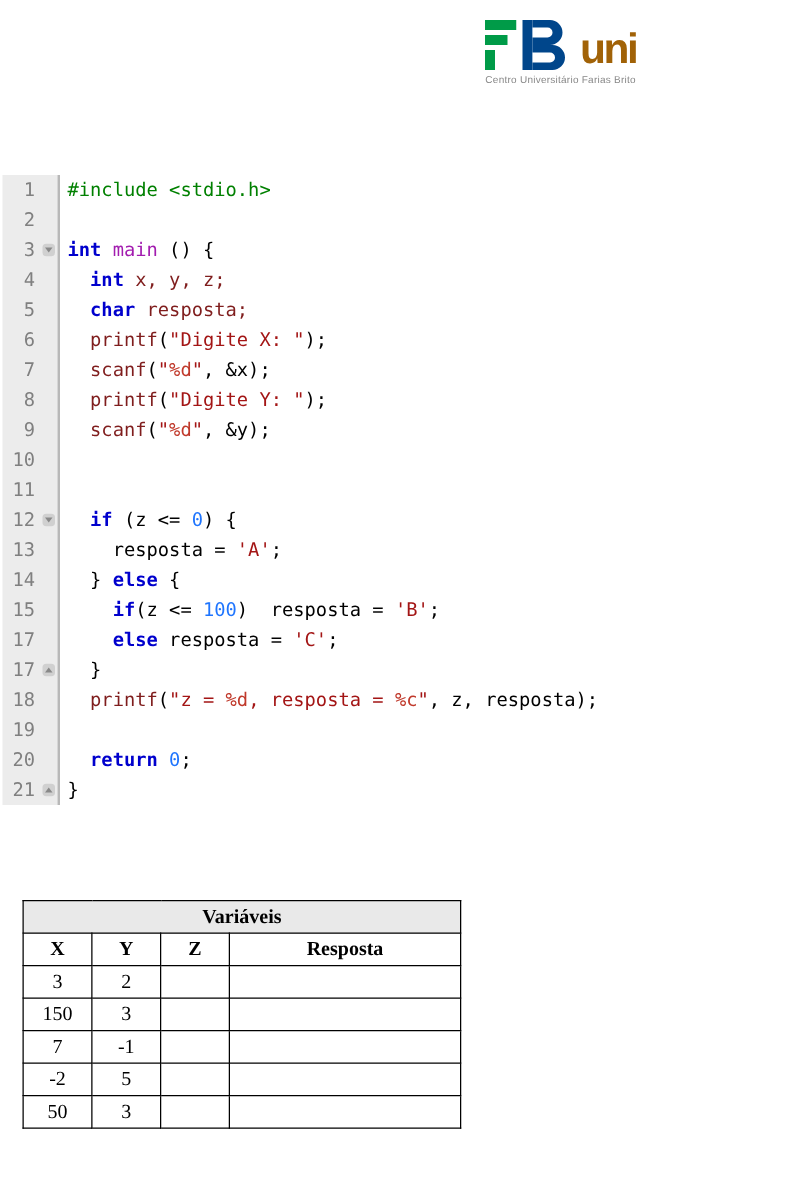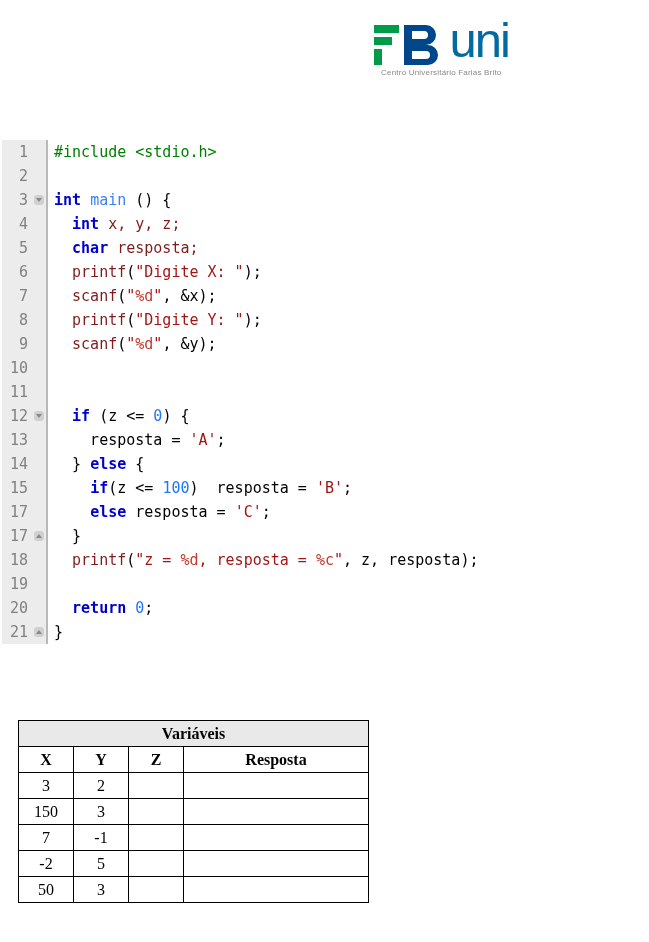--- a/index.html
+++ b/index.html
@@ -21,23 +21,23 @@
       align-items: center;
     }
     .logo-row { display: flex; align-items: flex-end; gap: 4px; }
     .logo-fb {
       display: flex;
       gap: 3px;
     }
     .logo-fb svg { display: block; }
     .logo-uni {
       font-family: Arial, Helvetica, sans-serif;
-      font-weight: 400;
-      font-size: 49px;
-      color: #0369a1;
+      font-weight: 700;
+      font-size: 34px;
+      color: #a16207;
       line-height: 1;
       letter-spacing: -2px;
       margin-left: 2px;
     }
     .logo-tag {
       font-family: Arial, Helvetica, sans-serif;
       font-size: 8px;
       color: #888;
       margin-top: 3px;
       letter-spacing: 0.2px;
@@ -95,21 +95,21 @@
       padding-left: 6px;
       white-space: pre;
     }
     .pp  { color: #008000; margin-top: 15px; }      
     .kw  { color: #0000cd; font-weight: bold; text-align: center; } 
     .id  { color: #7f1d1d; }
     .str { color: #a31515; }
     .fmt { color: #c0392b; }
     .num { color: #1f75fe; }
     .ch  { color: #a31515; }
-    .fn  { color: #3b82f6; }
+    .fn  { color: #a21caf; }
 
     .table-wrap {
       position: absolute;
       top: 720px;
       left: 18px;
     }
     table.vars {
       border-collapse: collapse;
       font-family: "Times New Roman", serif;
       font-size: 16px;

